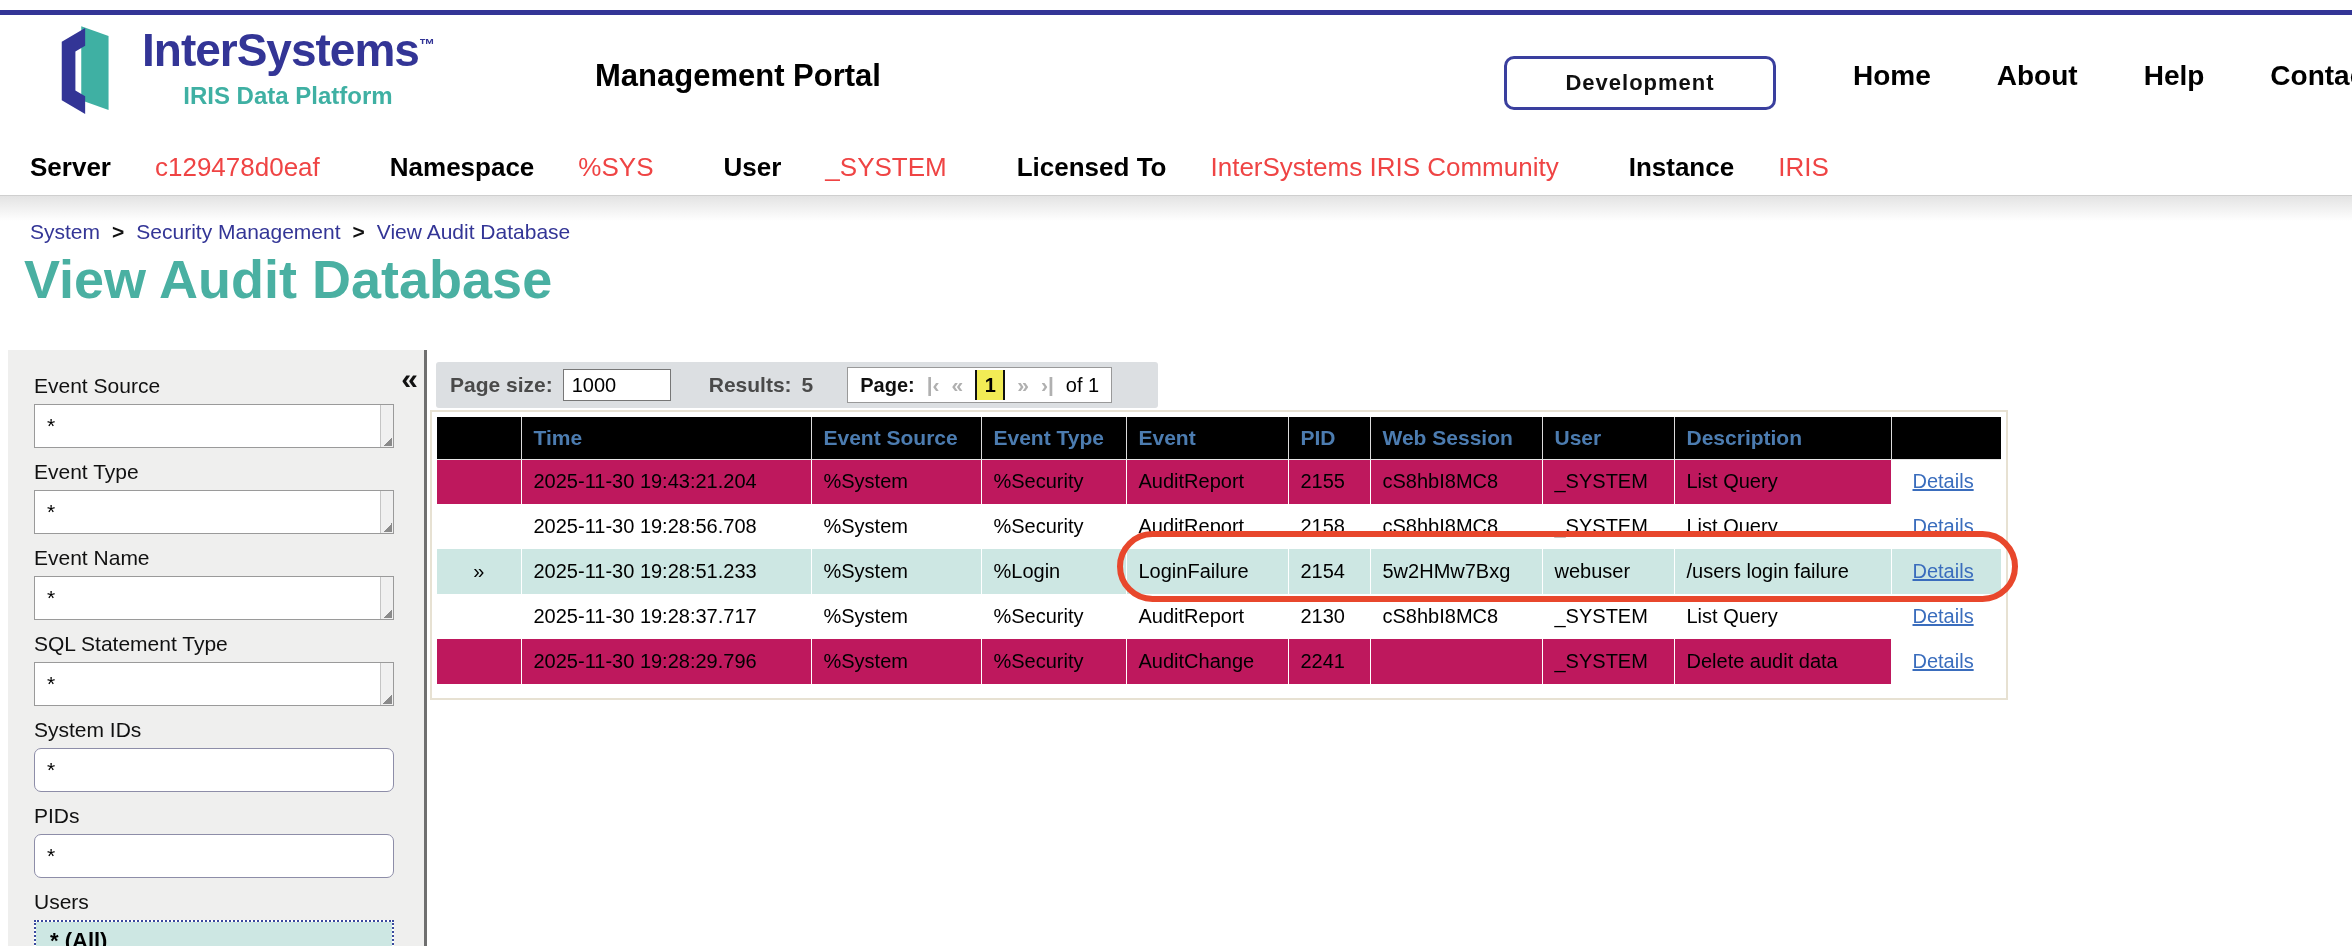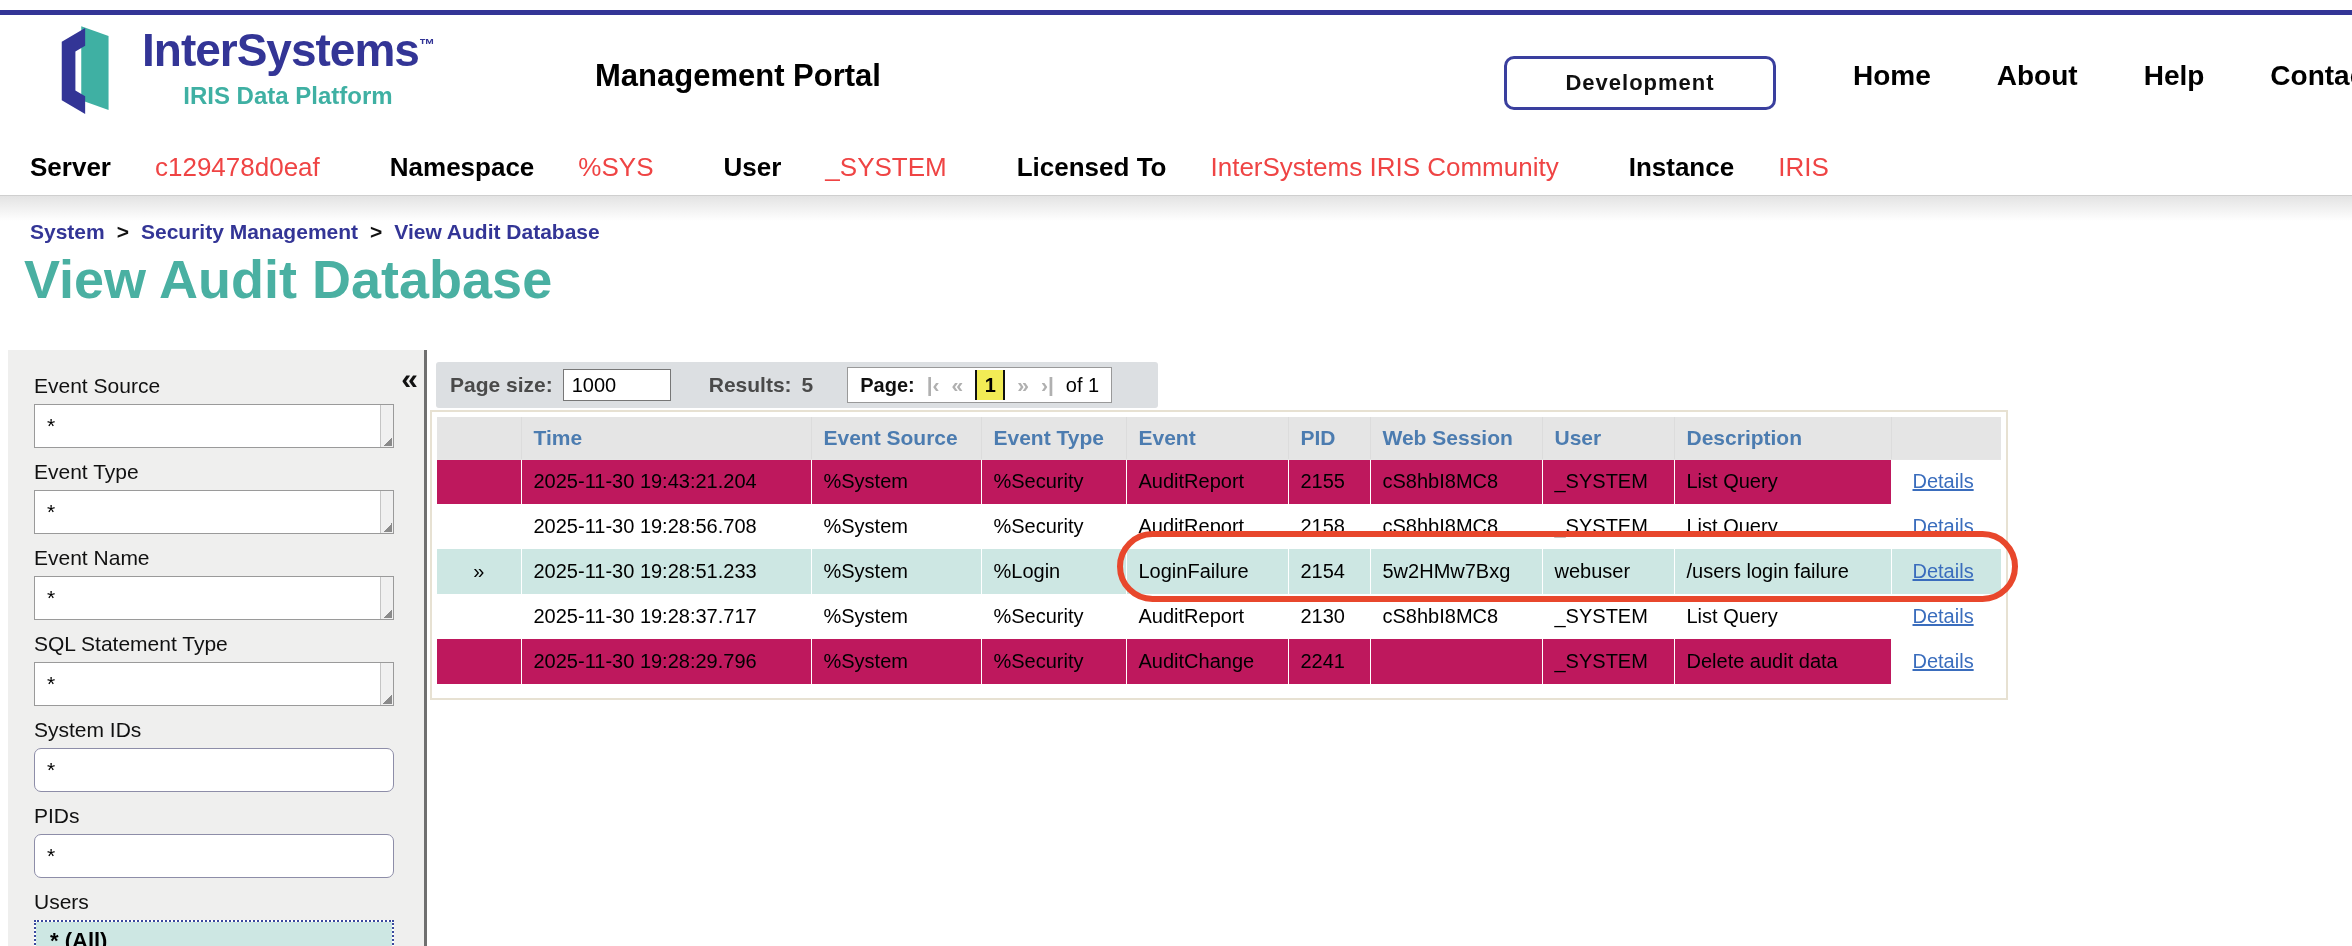--- a/index.html
+++ b/index.html
@@ -26,21 +26,21 @@
   
   .server-bar { position:absolute; left:30px; top:152px; display:flex; gap:70px; align-items:baseline; white-space:nowrap; }
   .sb-item { display:flex; gap:16px; align-items:baseline; }
   .sb-label { font-size:26px; font-weight:bold; color:#000000;text-align:right; }
   .sb-value { font-size:26px; color:#ef4444;margin-left:28px; }
 
   
   .crumb-band { position:absolute; left:0; top:195px; width:100%; height:26px;
     border-top:1px solid #cfcfcf; background:linear-gradient(#e3e3e3,#ffffff); }
   .breadcrumb { position:absolute; left:30px; top:220px; display:flex; gap:12px; align-items:baseline; }
-  .crumb-link { font-size:21px; font-weight:bold; color:#333596; cursor:pointer; }
+  .crumb-link { font-size:21px; font-weight:normal; color:#333596; cursor:pointer; }
   .crumb-sep { font-size:21px; font-weight:bold; color:#111; }
   .page-title { position:absolute; left:24px; top:248px; font-size:54px; font-weight:bold; color:#4ab0a2; letter-spacing:0px; }
 
   
   .sidebar { position:absolute; left:8px; top:350px; width:418px; height:596px; background:#efefee; }
   .sidebar-divider { position:absolute; left:424px; top:350px; width:3px; height:596px; background:#6f6f6f; }
   .collapse-btn { position:absolute; right:8px; top:14px; font-size:30px; font-weight:bold; color:#111; cursor:pointer; line-height:30px; }
   .field { position:absolute; left:26px; width:370px; }
   .field-label { font-size:21px; color:#111; margin-bottom:6px; }
   .field input { width:360px; height:44px; font-family:"Liberation Sans",sans-serif; font-size:21px; padding-left:12px; color:#000; }
@@ -67,21 +67,21 @@
   .pager-icon { font-size:21px; font-weight:bold; color:#b0b0b0; cursor:pointer; }
   .pager-current { width:30px; height:30px; background:#f2ec55; border-left:2px solid #111; border-right:2px solid #111;
     display:flex; align-items:center; justify-content:center; font-size:20px; font-weight:bold; color:#000; cursor:pointer; }
   .pager-of { font-size:20px; color:#000; }
 
   
   .table-box { position:absolute; left:430px; top:410px; width:1578px; height:290px;
     border:2px solid #e7e1d2; background:#fff; padding:5px; }
   table.audit { border-collapse:collapse; table-layout:fixed; width:1564px; }
   table.audit th { height:42px; font-size:21px; font-weight:bold; color:#4c7cb0; text-align:left;
-    padding-left:12px; background:#e5e5e5; border-right:1px solid #dcdcdc; border-bottom:1px solid #e6e6e6; white-space:nowrap; overflow:hidden; }
+    padding-left:12px; background:#000000; border-right:1px solid #dcdcdc; border-bottom:1px solid #e6e6e6; white-space:nowrap; overflow:hidden; }
   table.audit th:last-child { border-right:none; }
   table.audit td { height:45px; font-size:20px; color:#000; padding-left:12px; border-right:1px solid #fff;
     white-space:nowrap; overflow:hidden; }
   table.audit td:last-child { border-right:none;padding-left:21px; }
   tr.row-gray td { background:#be185d; }
   tr.row-white td { background:#fff; }
   tr.row-selected td { background:#cde7e3; }
   table.audit td.marker { text-align:center; padding-left:0; font-size:20px; }
   table.audit td.details { background:#fff; }
   tr.row-selected td.details { background:#cde7e3; }

